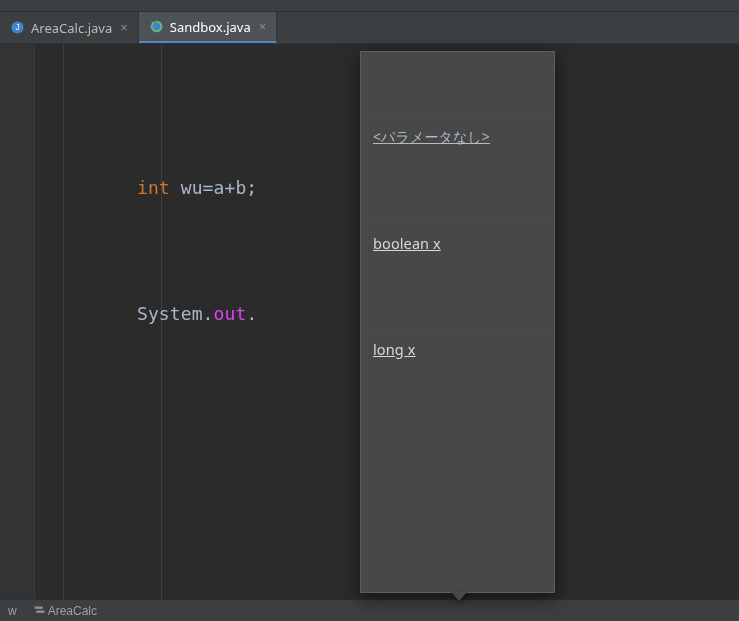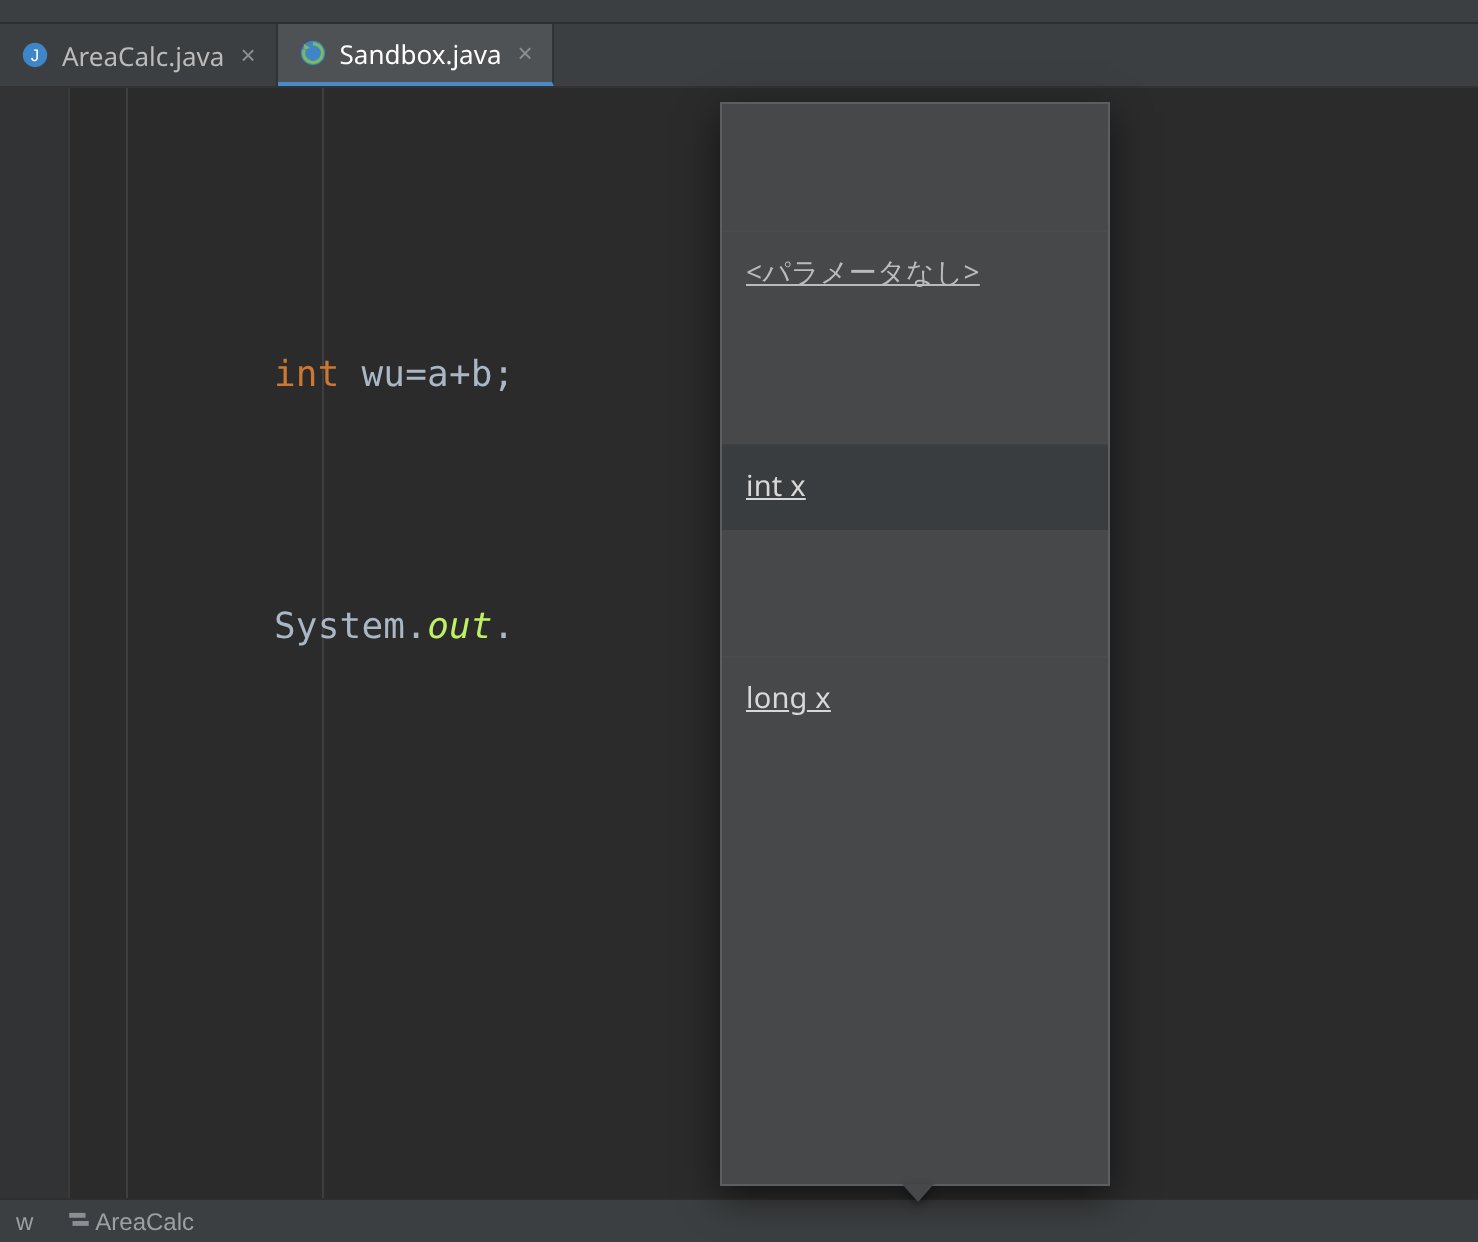--- a/index.html
+++ b/index.html
@@ -92,21 +92,21 @@
   }
   .code .row { height: 31.5px; padding-left: 72px; position: relative; }
   .margin-line {
     position: absolute;
     left: 96px; top: 0; bottom: 0;
     width: 0;
     border-left: 1px solid #3e3e3e;
   }
 
   .kw { color: #cc7832; }        
-  .field { color: #bef264; font-style: italic; }    
+  .field { color: #d946ef; }    
   .num { color: #6897bb; }       
   .id { color: #a9b7c6; }
   .under { text-decoration: underline; text-decoration-color: #707784; }
   .op { color: #a9b7c6; }
   .paren { color: #a9b7c6; }
 
   
   .popup {
     position: absolute;
     left: 295px;
@@ -237,21 +237,21 @@
 
     
 
     
 
     
 
     
     <div class="popup">
       <div class="pitem header">&lt;パラメータなし&gt;</div>
-      <div class="pitem selected">int x</div>
+      <div class="pitem">boolean x</div>
       <div class="pitem">long x</div>
       
       
       
       
       
     </div>
   </div>
 </div>
 

